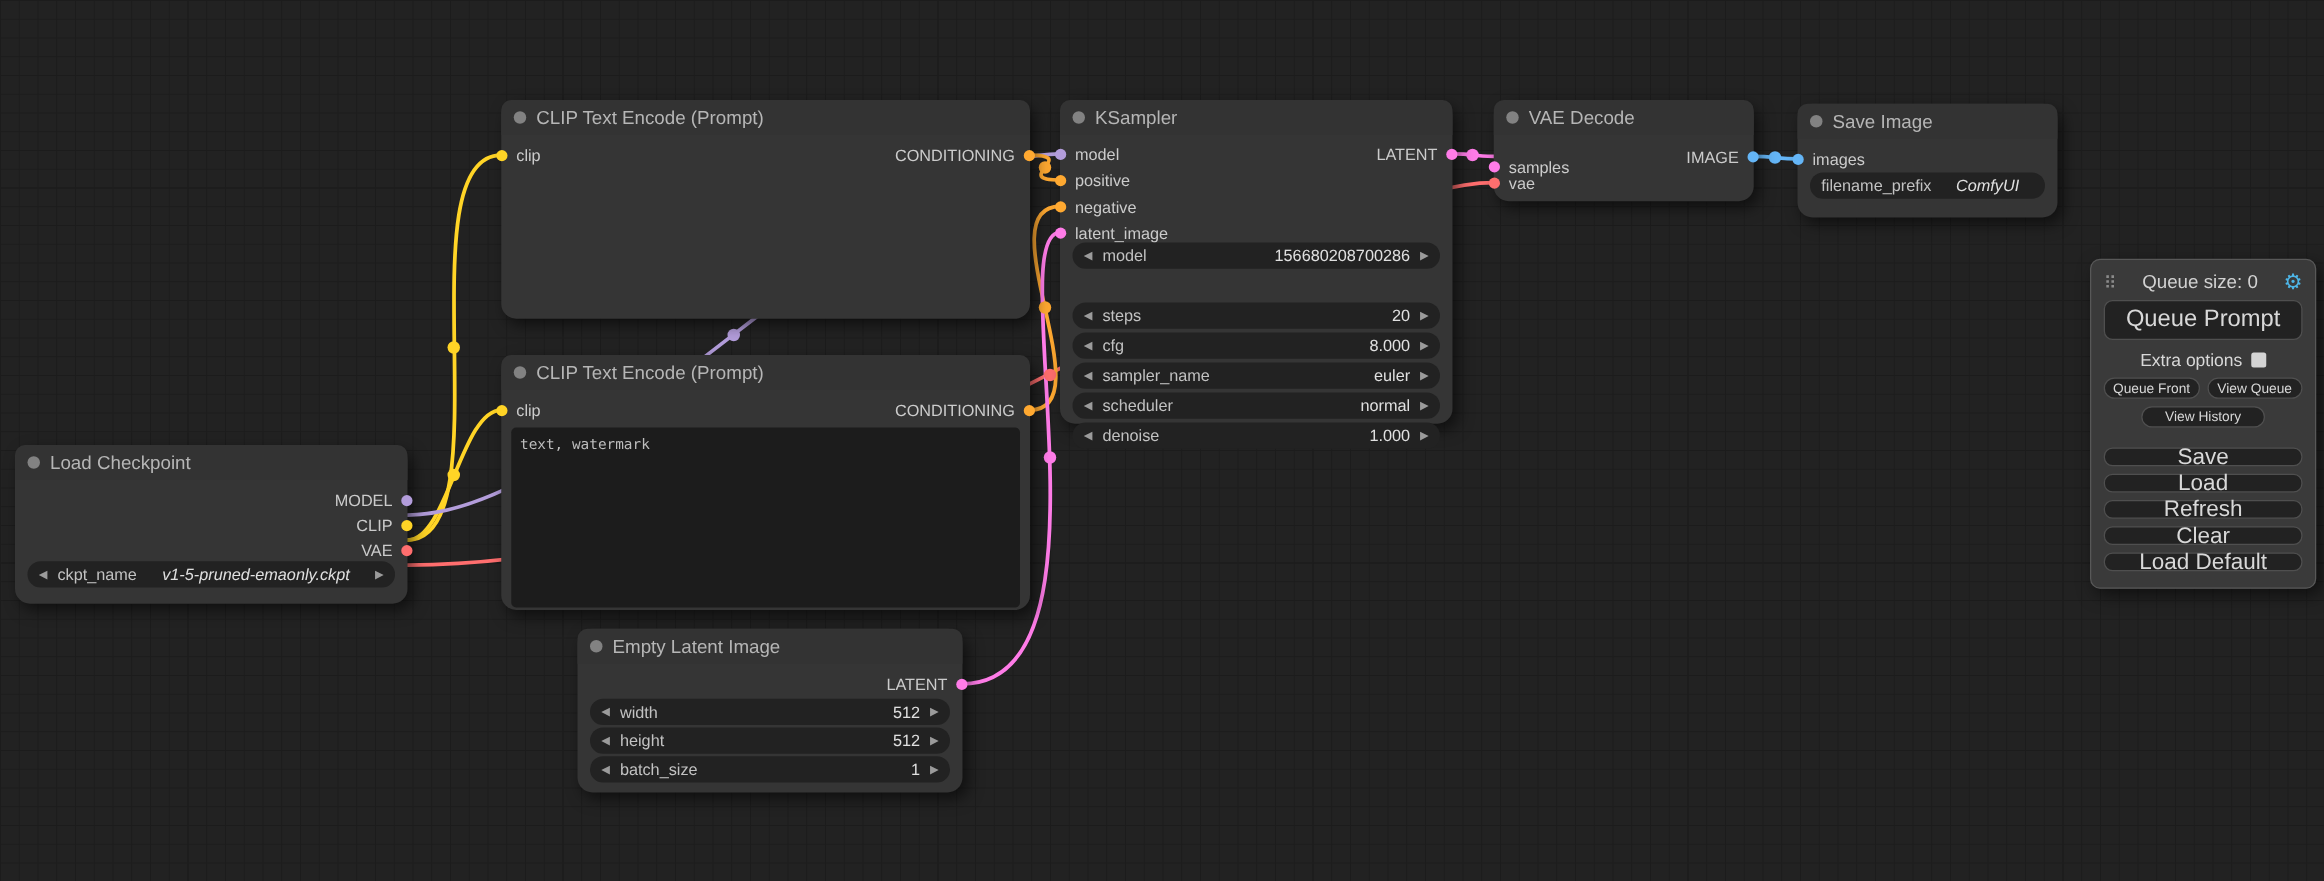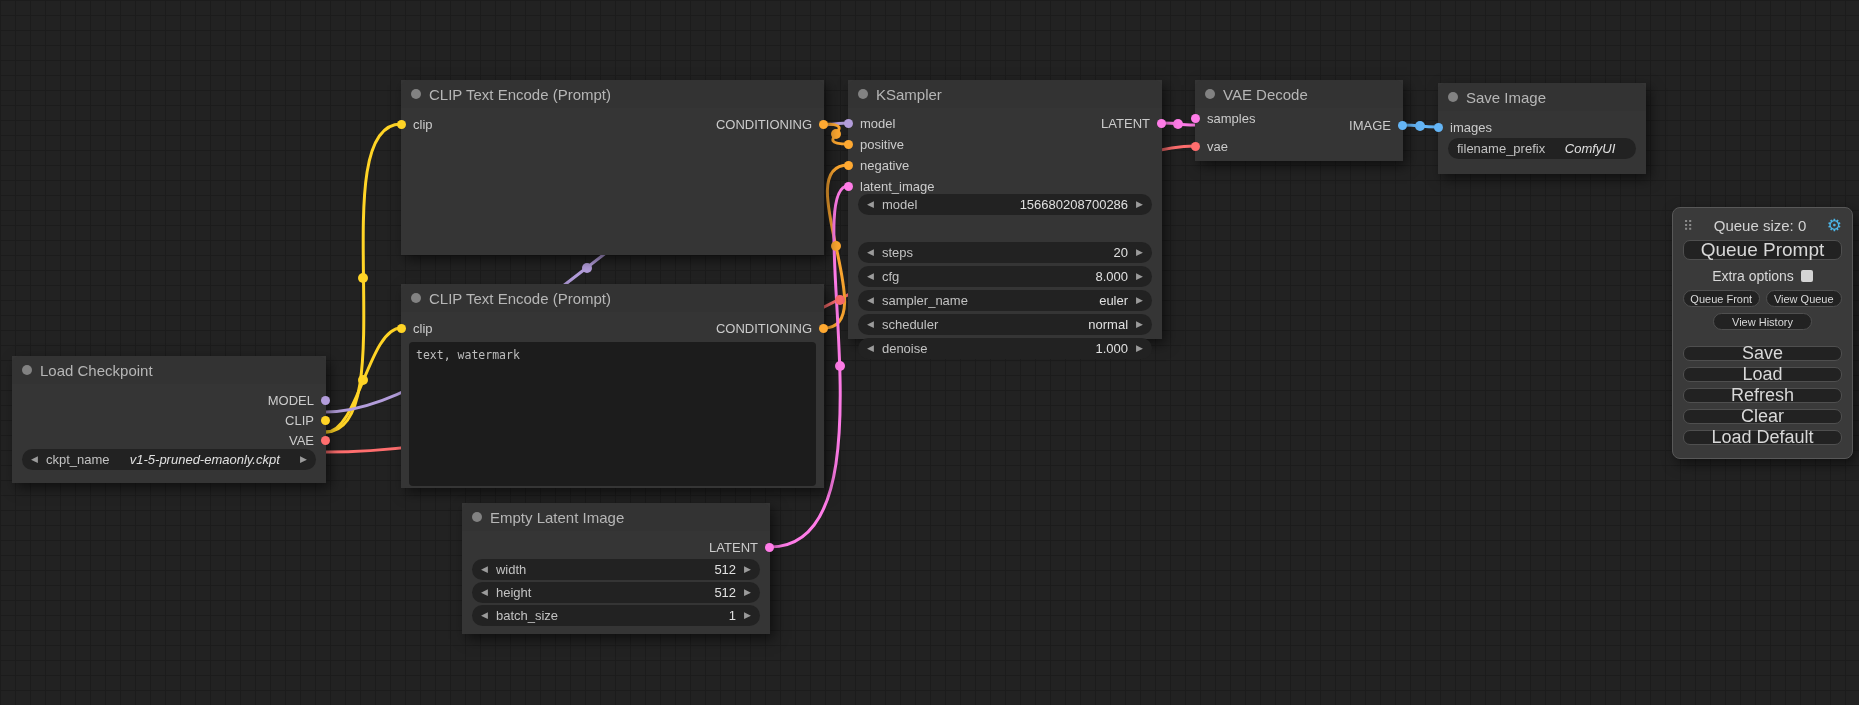--- a/index.html
+++ b/index.html
@@ -11,21 +11,21 @@
       linear-gradient(#1c1c1c 1px, transparent 1px),
       linear-gradient(90deg,#1c1c1c 1px, transparent 1px),
       linear-gradient(#181818 1px, transparent 1px),
       linear-gradient(90deg,#181818 1px, transparent 1px);
     background-size:15px 15px,15px 15px,150px 150px,150px 150px;
   }
   #wires{position:absolute;left:0;top:0;pointer-events:none;}
   #wires path{fill:none;stroke-width:3;stroke-linecap:round;}
 
   .node{
-    position:absolute;background:#353535;border-radius:0;
+    position:absolute;background:#353535;border-radius:12px;
     box-shadow:4px 5px 12px rgba(0,0,0,.55);
   }
   .node-title{
     position:absolute;left:0;top:0;right:0;height:28px;
     background:#333333;border-radius:8px 8px 0 0;
     display:flex;align-items:center;gap:8px;padding-left:10px;
     color:#b6b6b6;font-size:15px;
   }
   .title-dot{width:10px;height:10px;border-radius:50%;background:#828282;flex:0 0 auto;}
 
@@ -63,21 +63,21 @@
   }
   .menu-header{display:flex;align-items:center;gap:6px;color:#d2d2d2;font-size:15px;}
   .drag-handle{color:#8b8b8b;font-size:14px;cursor:grab;}
   .queue-size{flex:1;text-align:center;}
   .gear{font-size:17px;cursor:pointer;line-height:1;}
   .btn{
     background:#222222;border:1px solid #4f4f4f;border-radius:7px;color:#d8d8d8;
     font-family:"Liberation Sans",sans-serif;font-size:18px;height:15px;cursor:pointer;
     display:flex;align-items:center;justify-content:center;box-sizing:border-box;width:100%;
   }
-  .btn-queue{height:20px;font-size:19px;}
+  .btn-queue{height:32px;font-size:19px;}
   .btn-sm{height:17px;font-size:11px;border-radius:9px;padding:0 4px;}
   .small-row{display:flex;gap:6px;}
   .small-row .btn-sm{flex:1;}
   .center-row{display:flex;justify-content:center;}
   .center-row .btn-sm{width:62%;}
   .extra{display:flex;justify-content:center;align-items:center;gap:7px;
          color:#d8d8d8;font-size:14px;margin-top:2px;}
   .checkbox{width:12px;height:12px;background:#d4d4d4;border-radius:2px;cursor:pointer;flex:0 0 auto;}
 </style>
 </head>
@@ -252,21 +252,21 @@
       <span class="wvalue">1.000</span>
       <span class="warrow">▶</span>
     </div>
   </div>
 
   <div class="node" style="left:1195px;top:80px;width:208px;height:81px;">
     <div class="node-title">
       <span class="title-dot"></span>
       <span>VAE Decode</span>
     </div>
-    <div class="slot in" style="top:28px">
+    <div class="slot in" style="top:43px">
       <span class="dot" style="background-color: rgb(255, 124, 232);"></span>
       <span class="slot-label">samples</span>
     </div>
     <div class="slot in" style="top:56px">
       <span class="dot" style="background-color: rgb(255, 110, 110);"></span>
       <span class="slot-label">vae</span>
     </div>
     <div class="slot out" style="top:35px">
       <span class="slot-label">IMAGE</span>
       <span class="dot" style="background-color: rgb(100, 181, 246);"></span>

